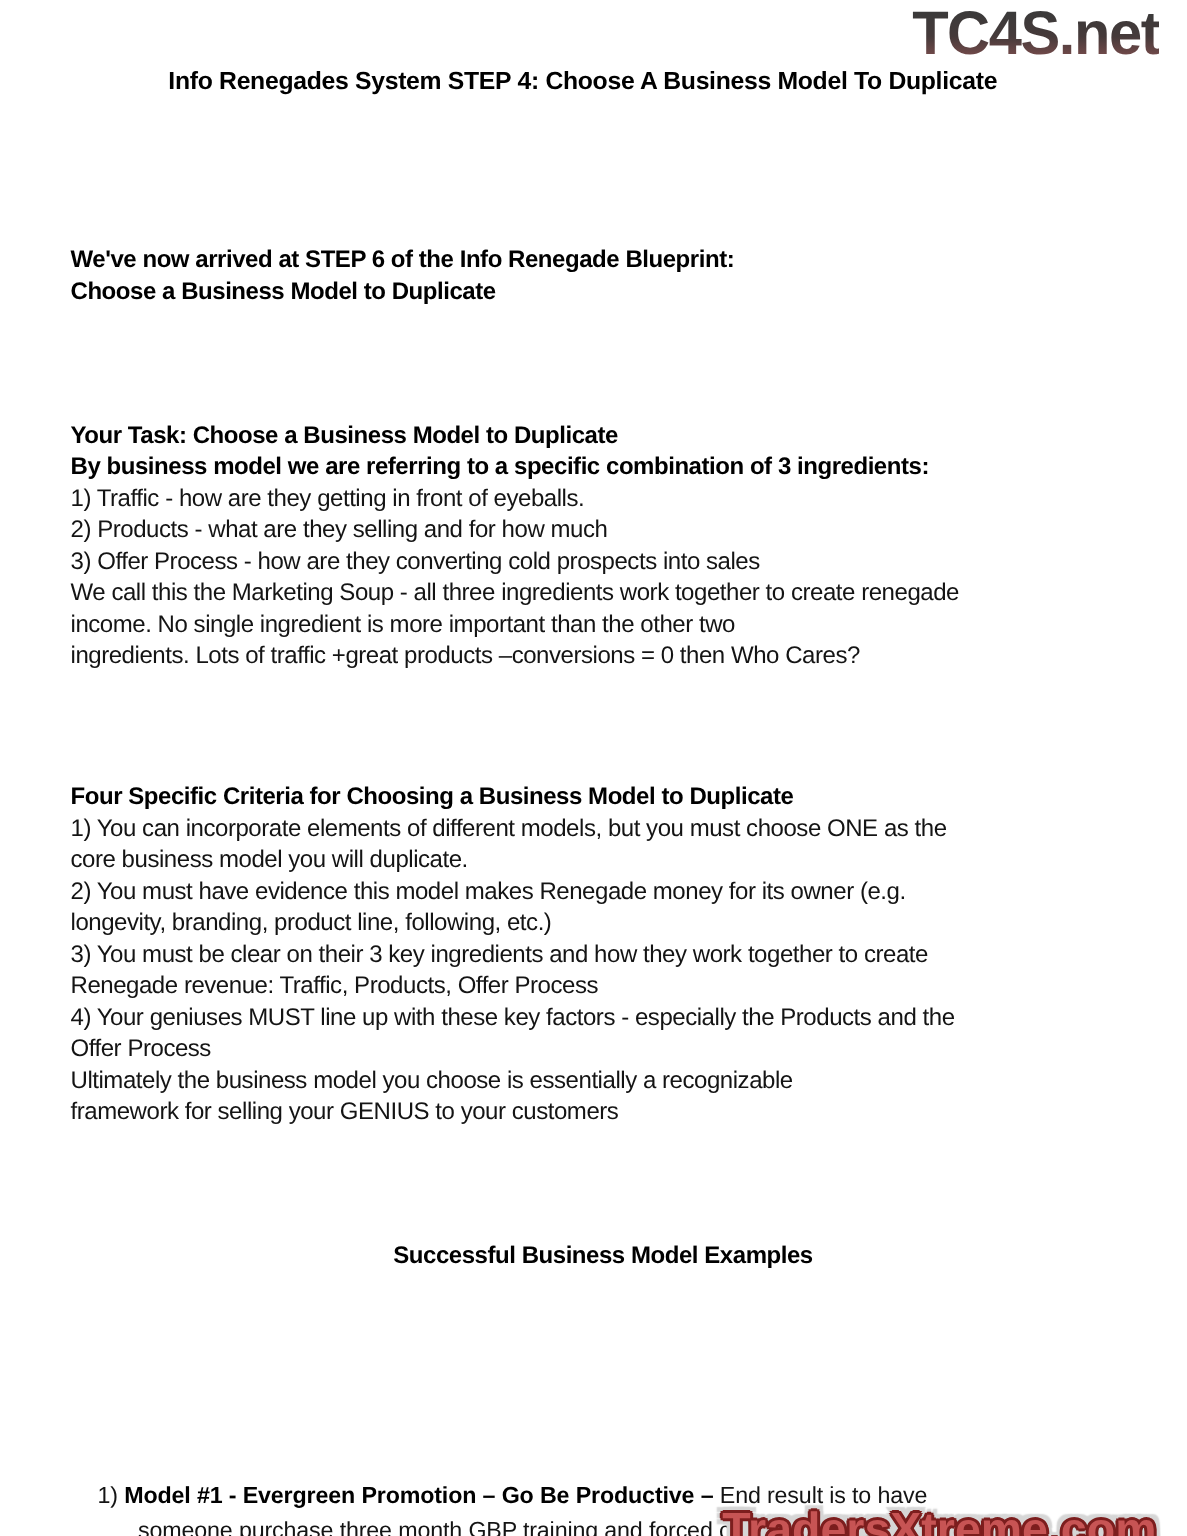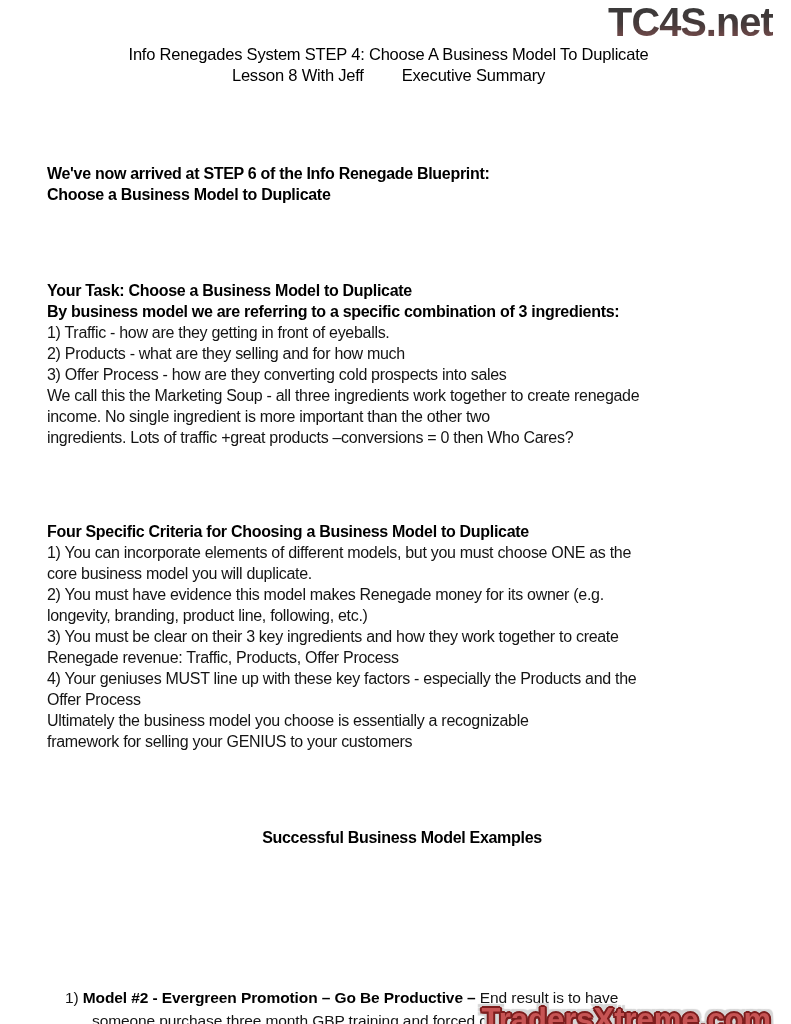--- a/index.html
+++ b/index.html
@@ -3,21 +3,21 @@
 <meta charset="utf-8">
 <style>
   html,body{margin:0;padding:0;background:#ffffff;}
   .page{
     position:relative;width:777px;height:1024px;background:#ffffff;
     overflow:hidden;font-family:"Liberation Sans",sans-serif;color:#141414;
   }
   
   .header{
     position:absolute;top:44px;left:0;width:100%;text-align:center;
-    font-weight:normal;font-size:16.5px;line-height:21px;letter-spacing:-0.2px;color:#000;
+    font-weight:bold;font-size:16.5px;line-height:21px;letter-spacing:-0.2px;color:#000;
   }
   .header .gap{display:inline-block;width:38px;}
   
   .content{
     position:absolute;top:100px;left:47px;width:710px;
     font-size:16px;line-height:21px;letter-spacing:-0.3px;white-space:pre;
   }
   .b{font-weight:bold;color:#000;}
   .sec-intro{font-weight:bold;color:#000;margin:0 0 12px 0;}
   .sec{margin:0 0 10px 0;}
@@ -64,21 +64,20 @@
 </style>
 </head>
 <body>
 
 <div class="page">
 
   <div class="wm-top">TC4S.net</div>
 
   <div class="header">
     <div>Info Renegades System STEP 4: Choose A Business Model To Duplicate</div>
-    <div><span>Lesson 8 With Jeff</span><span class="gap"></span><span>Executive Summary</span></div>
   </div>
 
   <div class="content">
 
     <div class="sec-intro">We've now arrived at STEP 6 of the Info Renegade Blueprint:
 Choose a Business Model to Duplicate</div>
 
     <div class="sec"><span class="b">Your Task: Choose a Business Model to Duplicate
 By business model we are referring to a specific combination of 3 ingredients:</span>
 <span>1) Traffic - how are they getting in front of eyeballs.
@@ -97,21 +96,21 @@
 Renegade revenue: Traffic, Products, Offer Process
 4) Your geniuses MUST line up with these key factors - especially the Products and the
 Offer Process
 Ultimately the business model you choose is essentially a recognizable
 framework for selling your GENIUS to your customers</span></div>
 
     <div class="sec-heading">Successful Business Model Examples</div>
 
     <div class="list">
 
-      <div class="list-item"><span>1) </span><span class="b">Model #2 - Evergreen Promotion – Go Be Productive –</span><span> End result is to have
+      <div class="list-item"><span>1) </span><span class="b">Model #1 - Evergreen Promotion – Go Be Productive –</span><span> End result is to have
 someone purchase three month GBP training and forced continuity ($47 monthly).</span></div>
 
       
 
       
 
     </div>
   </div>
 
   <div class="wm-bottom">TradersXtreme.com</div>

